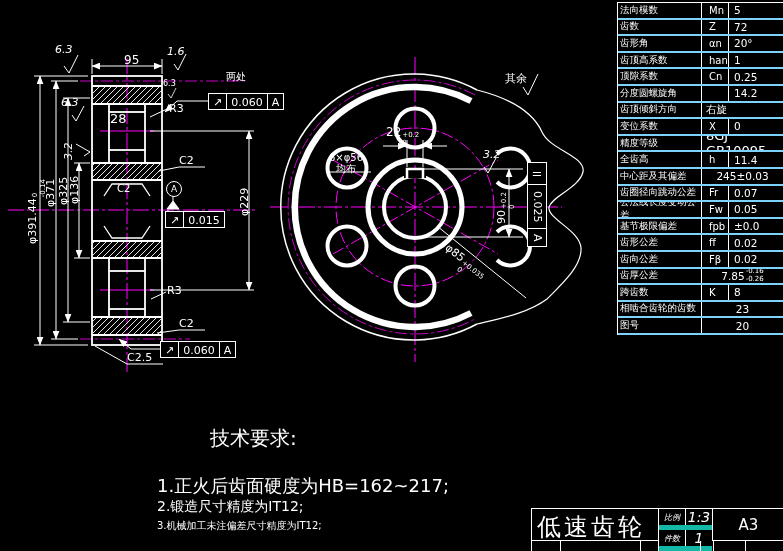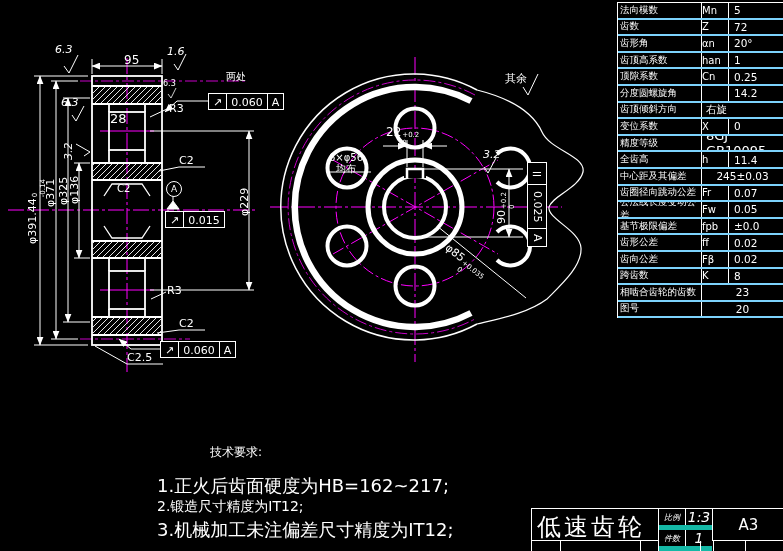--- a/index.html
+++ b/index.html
@@ -19,21 +19,21 @@
   .fcfv .cell{border-top:1px solid #fff;display:flex;align-items:center;justify-content:center;font-size:11px;}
   .fcfv .cell:first-child{border-top:none;height:22px;}
   .fcfv .vert{writing-mode:vertical-rl;}
   .datumA{position:absolute;left:166px;top:181px;width:14px;height:14px;border:1.5px solid #fff;border-radius:50%;
           display:flex;align-items:center;justify-content:center;font-size:9px;background:#000;}
   
   #ptable{position:absolute;left:617px;top:2px;width:166px;border-top:1px solid #fff;border-left:1px solid #fff;box-sizing:border-box;}
   .trow{display:flex;height:16.6px;border-bottom:2px solid #7dd3fc;box-sizing:border-box;align-items:stretch;}
   .tc{display:flex;align-items:center;box-sizing:border-box;overflow:hidden;}
   .tl{width:83px;padding-left:2px;font-size:9.5px;}
-  .ts{width:27px;border-left:1px solid #fff;padding-left:0;font-size:10px;}
+  .ts{width:27px;border-left:1px solid #fff;padding-left:7px;font-size:10px;}
   .tv{flex:1;border-left:1px solid #fff;padding-left:5px;font-size:10.5px;}
   .tm{flex:1;border-left:1px solid #fff;justify-content:center;font-size:10.5px;}
   .tm.left{justify-content:flex-start;padding-left:4px;}
   .tm.small{font-size:13px;}
   
   #tblock{position:absolute;left:531px;top:508px;width:252px;height:43px;border-top:1px solid #fff;border-left:1px solid #fff;box-sizing:border-box;}
   .tb-namecell{position:absolute;left:0;top:0;width:126px;height:32px;border-bottom:1px solid #fff;box-sizing:border-box;}
   .tb-name{position:absolute;left:5px;top:2px;font-size:24px;letter-spacing:3px;white-space:nowrap;}
   .tb-mid{position:absolute;left:126px;top:0;width:55px;height:32px;border-left:1px solid #fff;border-right:1px solid #fff;
           display:flex;flex-direction:column;box-sizing:border-box;}
@@ -229,24 +229,24 @@
   <div class="lbl" style="left:450px;top:242px;transform:rotate(38deg);transform-origin:0 0;font-size:11px"><span>φ85</span><span class="tol">
         <i>+0.035</i>
         <i>0</i>
       </span></div>
   <div class="fcfv" style="left:527px;top:162px;height:85px">
     <span class="cell" style="font-size:13px">=</span>
     <span class="cell vert" style="height:44px">0.025</span>
     <span class="cell vert" style="height:17px">A</span>
   </div>
 
-  <div class="lbl" style="left:210px;top:446px;font-size:12px">技术要求:</div>
+  <div class="lbl" style="left:210px;top:428px;font-size:20px">技术要求:</div>
   <div class="lbl" style="left:157px;top:477px;font-size:18px">1.正火后齿面硬度为HB=162~217;</div>
   <div class="lbl" style="left:157px;top:499px;font-size:14px">2.锻造尺寸精度为IT12;</div>
-  <div class="lbl" style="left:157px;top:521px;font-size:18px">3.机械加工未注偏差尺寸精度为IT12;</div>
+  <div class="lbl" style="left:157px;top:521px;font-size:10px">3.机械加工未注偏差尺寸精度为IT12;</div>
 
   <div id="ptable">
     <div class="trow">
         <span class="tc tl">法向模数</span>
         <span class="tc ts">Mn</span>
         <span class="tc tv">5</span>
       </div>
     <div class="trow">
         <span class="tc tl">齿数</span>
         <span class="tc ts">Z</span>
@@ -311,20 +311,30 @@
       </div>
     <div class="trow">
         <span class="tc tl">齿形公差</span>
         <span class="tc ts">ff</span>
         <span class="tc tv">0.02</span>
       </div>
     <div class="trow">
         <span class="tc tl">齿向公差</span>
         <span class="tc ts">Fβ</span>
         <span class="tc tv">0.02</span>
+      </div>
+    <div class="trow">
+        <span class="tc tl">齿厚公差</span>
+        <span class="tc tm">
+          <span>7.85</span>
+          <span class="tol">
+            <i>-0.16</i>
+            <i>-0.26</i>
+          </span>
+        </span>
       </div>
     <div class="trow">
         <span class="tc tl">跨齿数</span>
         <span class="tc ts">K</span>
         <span class="tc tv">8</span>
       </div>
     <div class="trow">
         <span class="tc tl">相啮合齿轮的齿数</span>
         <span class="tc tm">23</span>
       </div>

